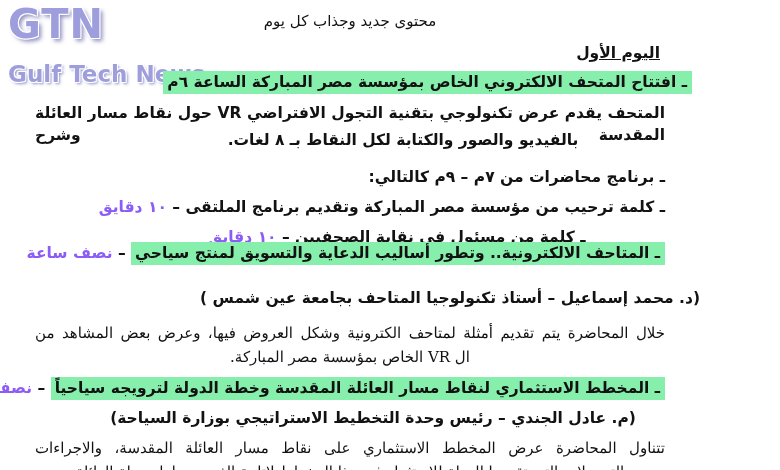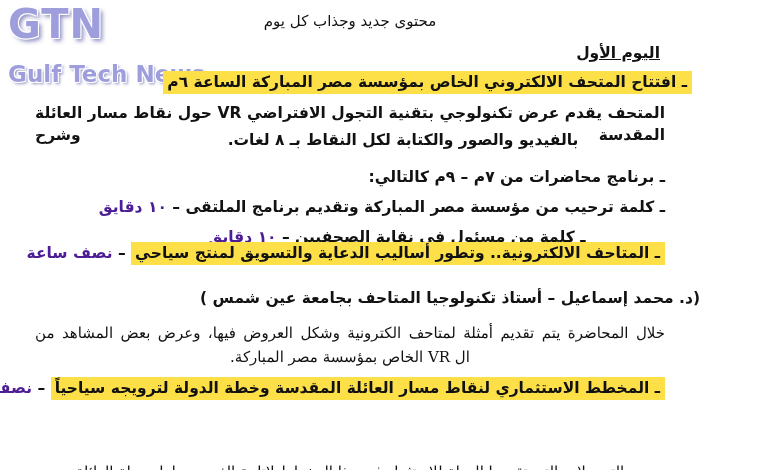--- a/index.html
+++ b/index.html
@@ -18,22 +18,22 @@
     text-shadow:-1px -1px 0 #fff,1px -1px 0 #fff,-1px 1px 0 #fff,1px 1px 0 #fff,
                 2px 2px 3px rgba(100,100,170,.75);
   }
 
   
   .doc{position:absolute;inset:0;direction:rtl;}
   .l{position:absolute;right:35px;left:35px;font-size:15.5px;font-weight:bold;
      line-height:22px;white-space:nowrap;}
   .fill{text-align:justify;text-align-last:justify;white-space:normal;}
   .serif{font-family:"DejaVu Serif","Liberation Serif",serif;font-weight:400;font-size:15px;}
-  .hl{background:#fde047;padding:2px 5px 3px 4px;}
-  .dur{color:#4c1d95;}
+  .hl{background:#86efac;padding:2px 5px 3px 4px;}
+  .dur{color:#8b5cf6;}
   .underline{text-decoration:underline;}
 
   .tagline{top:10px;font-weight:400;font-size:15px;text-align:center;}
   .day{top:42px;right:40px;left:auto;}
   .open{top:71px;right:8px;left:12px;text-align:right;}
   .intro1{top:102px;}
   .intro2{top:129px;right:-18px;left:88px;text-align:center;}
   .lech{top:166px;}
   .item1{top:196px;text-align:right;}
   .item2{top:226px;right:-12px;left:82px;text-align:center;}
@@ -75,17 +75,19 @@
 
     <div class="l item3"><span class="hl">ـ المتاحف الالكترونية.. وتطور أساليب الدعاية والتسويق لمنتج سياحي</span><span> – </span><span class="dur">نصف ساعة</span></div>
 
     <div class="l spk1">(د. محمد إسماعيل – أستاذ تكنولوجيا المتاحف بجامعة عين شمس )</div>
 
     <div class="l d1l1 serif fill">خلال المحاضرة يتم تقديم أمثلة لمتاحف الكترونية وشكل العروض فيها، وعرض بعض المشاهد من</div>
     <div class="l d1l2 serif">ال VR الخاص بمؤسسة مصر المباركة.</div>
 
     <div class="l item4"><span class="hl">ـ المخطط الاستثماري لنقاط مسار العائلة المقدسة وخطة الدولة لترويجه سياحياً</span><span> – </span><span class="dur">نصف ساعة</span></div>
 
+    <div class="l spk2">(م. عادل الجندي – رئيس وحدة التخطيط الاستراتيجي بوزارة السياحة)</div>
 
+    <div class="l d2l1 serif fill">تتناول المحاضرة عرض المخطط الاستثماري على نقاط مسار العائلة المقدسة، والاجراءات</div>
     <div class="l d2l2 serif">التسهيلات التي تقدمها الدولة للاستثمار في هذا المخطط لإتاحة الفرص بطول رحلة العائلة</div>
 
   </div>
 </div>
 
 </body></html>

